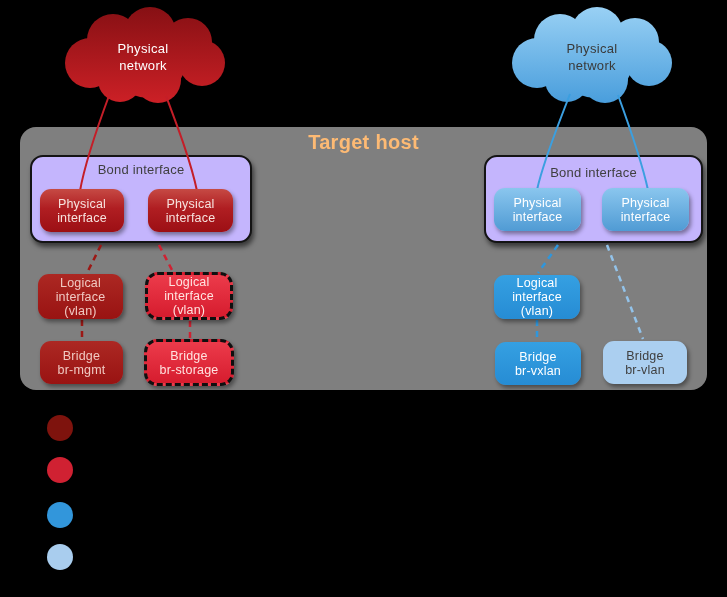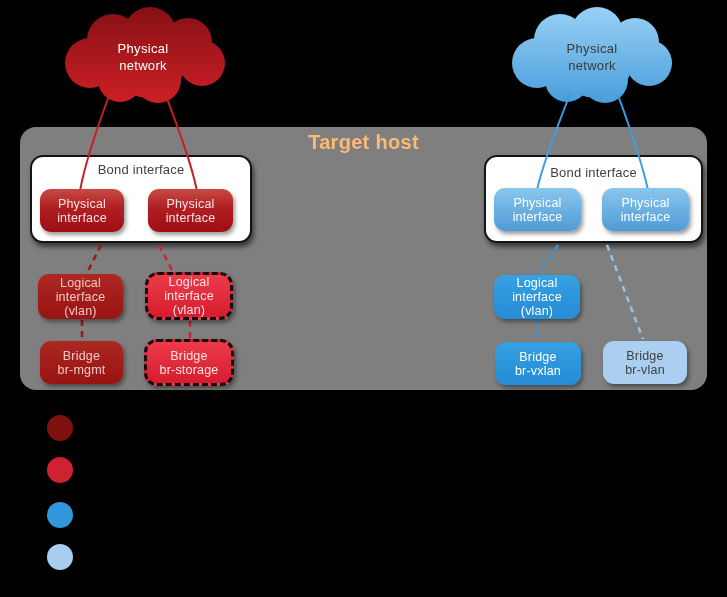--- a/index.html
+++ b/index.html
@@ -12,21 +12,21 @@
     position:absolute; left:20px; top:127px; width:687px; height:263px;
     background:#7F7F7F; border-radius:16px; z-index:1;
     box-shadow:3px 4px 6px rgba(0,0,0,0.65);
   }
   .host-title {
     position:absolute; left:20px; top:131px; width:687px; text-align:center;
     font-size:20px; font-weight:bold; color:#fdba74; z-index:3; letter-spacing:0.3px;
   }
   
   .bond {
-    position:absolute; background:#ffffff; border:2px solid #141414;
+    position:absolute; background:#c4b5fd; border:2px solid #141414;
     border-radius:13px; z-index:1; box-sizing:border-box;
     box-shadow:2px 4px 5px rgba(0,0,0,0.55);
   }
   .bond-label {
     position:absolute; left:0; right:0; text-align:center;
     font-size:13px; color:#3F3F3F; letter-spacing:0.2px;
   }
   
   .node {
     position:absolute; z-index:3; border-radius:11px; box-sizing:border-box;

